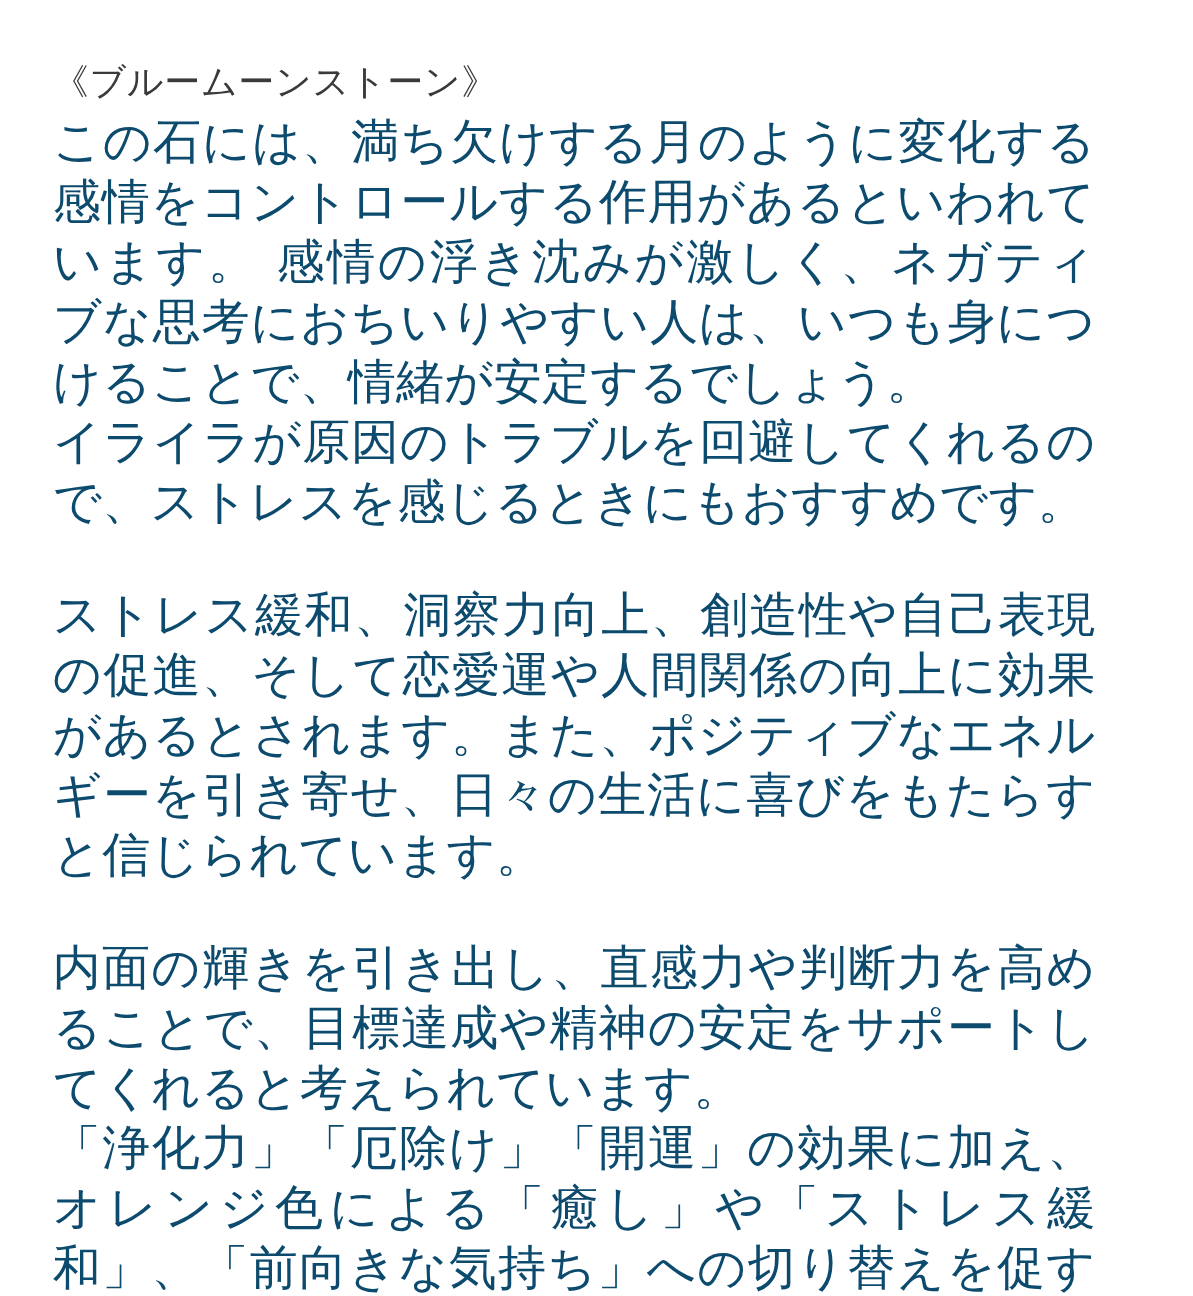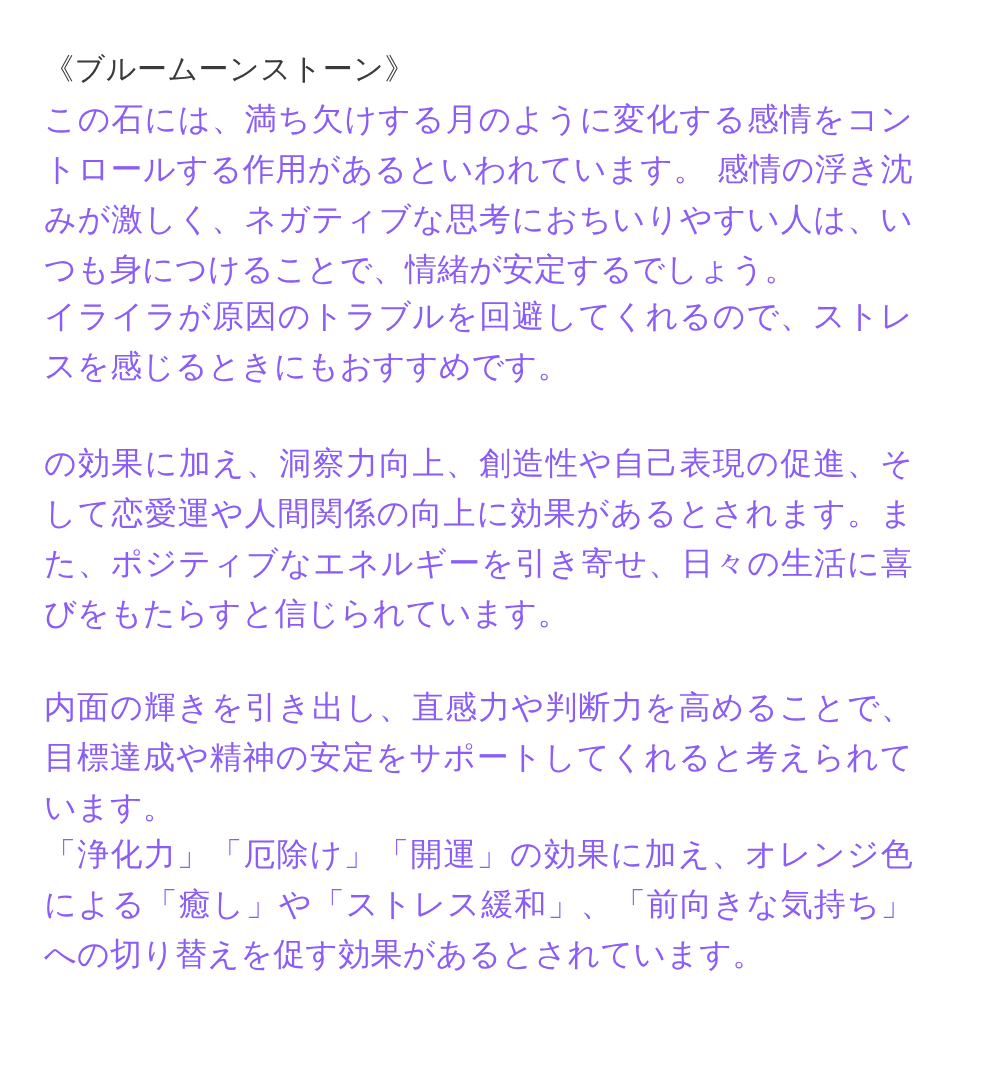--- a/index.html
+++ b/index.html
@@ -28,46 +28,45 @@
     margin-bottom: 0;
   }
   .heading {
     font-size: 30px;
     line-height: 50px;
     letter-spacing: 0.5px;
     color: #3a3a3a;
     white-space: pre-wrap;
   }
   .para {
-    font-size: 32px;
+    font-size: 40px;
     line-height: 50px;
     letter-spacing: 0.2px;
-    color: #8b5cf6;
+    color: #0c4a6e;
     white-space: pre-wrap;
     text-align: justify;
     text-justify: inter-character;
   }
   .para + .para {
     margin-top: 0;
-    font-family: Liberation Mono, monospace;
   }
 </style>
 </head>
 <body>
 
 <div class="page">
 
   <div class="section">
     <div class="heading">《ブルームーンストーン》</div>
     <div class="para">この石には、満ち欠けする月のように変化する感情をコントロールする作用があるといわれています。 感情の浮き沈みが激しく、ネガティブな思考におちいりやすい人は、いつも身につけることで、情緒が安定するでしょう。</div>
     <div class="para">イライラが原因のトラブルを回避してくれるので、ストレスを感じるときにもおすすめです。</div>
   </div>
 
   <div class="section">
-    <div class="para">の効果に加え、洞察力向上、創造性や自己表現の促進、そして恋愛運や人間関係の向上に効果があるとされます。また、ポジティブなエネルギーを引き寄せ、日々の生活に喜びをもたらすと信じられています。</div>
+    <div class="para">ストレス緩和、洞察力向上、創造性や自己表現の促進、そして恋愛運や人間関係の向上に効果があるとされます。また、ポジティブなエネルギーを引き寄せ、日々の生活に喜びをもたらすと信じられています。</div>
   </div>
 
   <div class="section">
     <div class="para">内面の輝きを引き出し、直感力や判断力を高めることで、目標達成や精神の安定をサポートしてくれると考えられています。</div>
     <div class="para">「浄化力」「厄除け」「開運」の効果に加え、オレンジ色による「癒し」や「ストレス緩和」、「前向きな気持ち」への切り替えを促す効果があるとされています。</div>
   </div>
 
 </div>
 
 </body></html>

